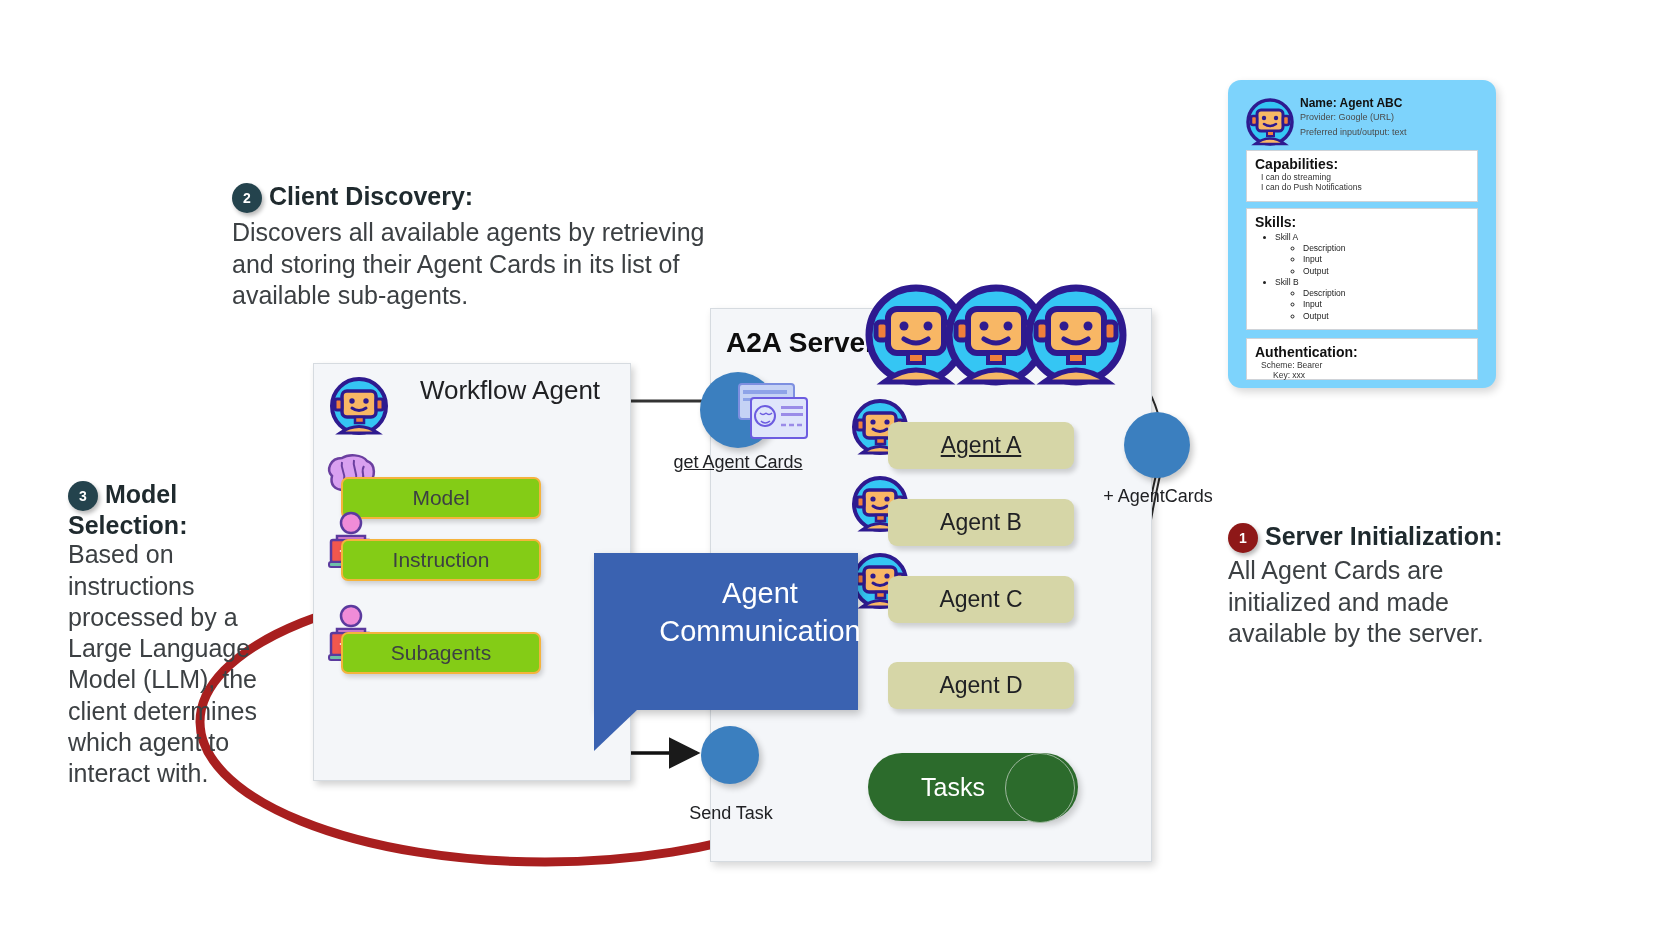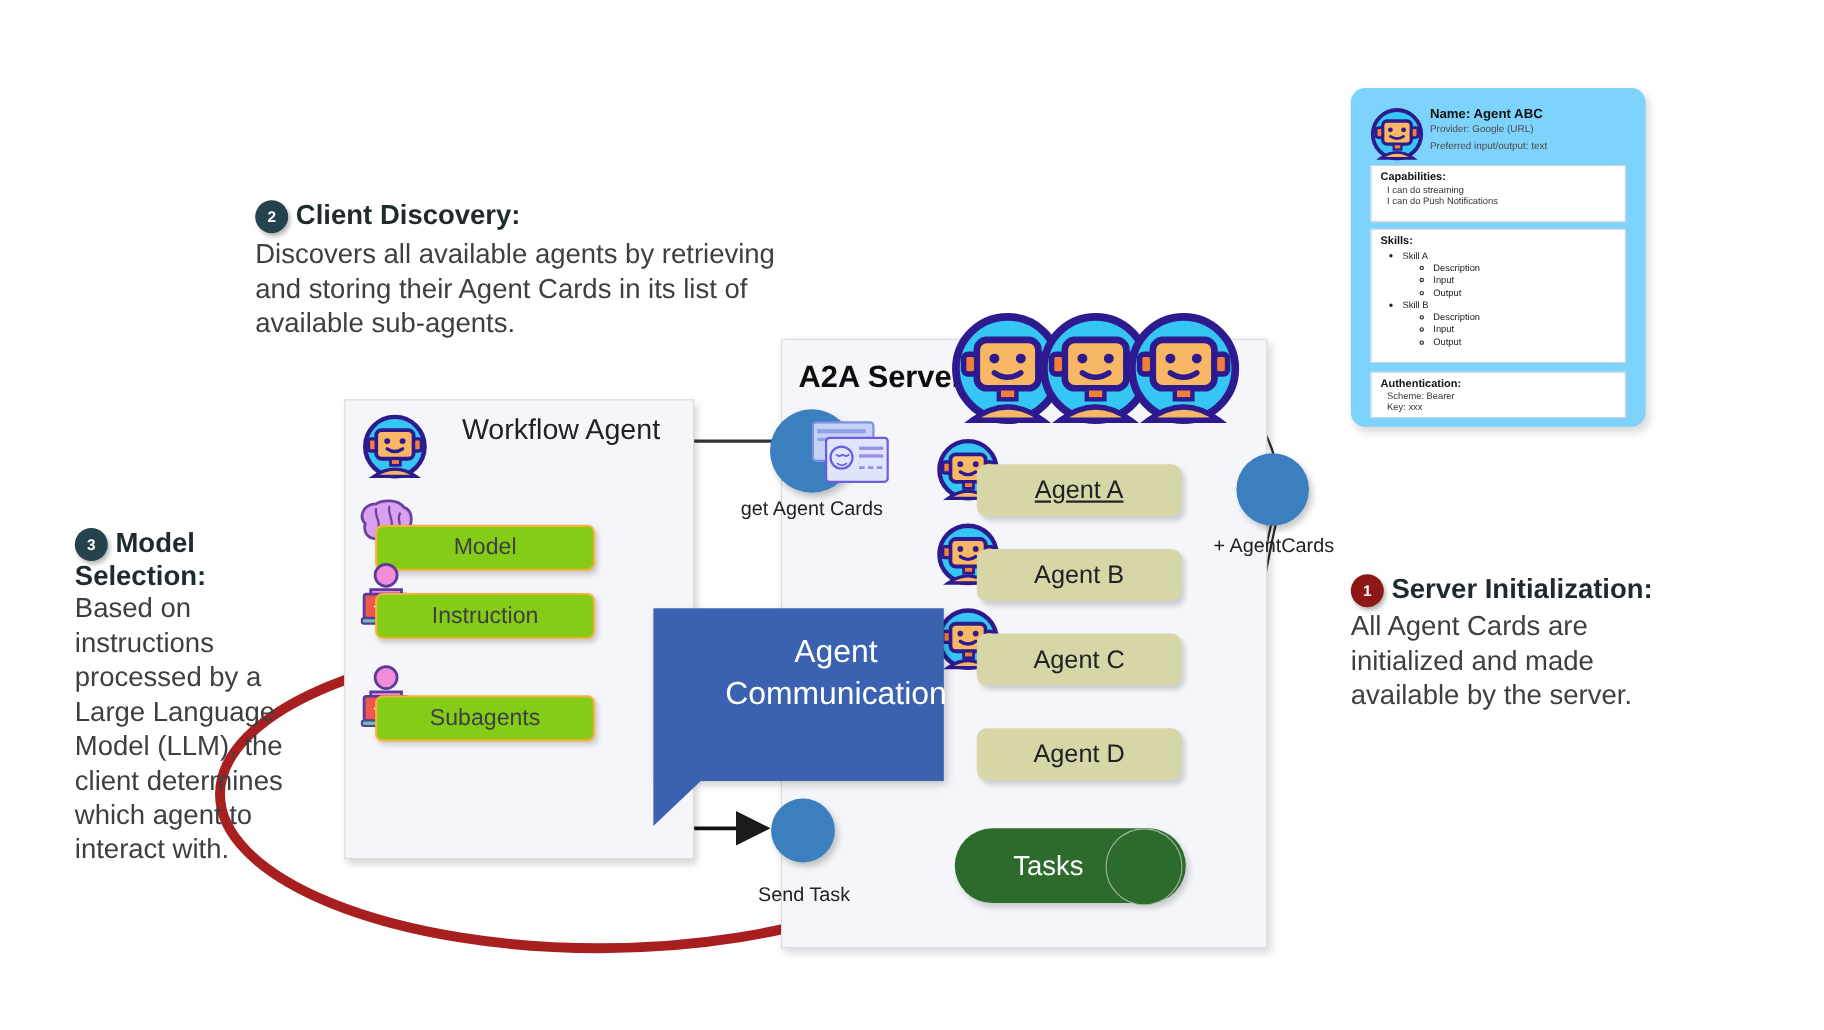--- a/index.html
+++ b/index.html
@@ -58,21 +58,21 @@
 
   
   .node-circle{position:absolute;border-radius:50%;background:#3b7fbf;
                box-shadow:3px 4px 6px rgba(0,0,0,.22);}
   .node-label{position:absolute;font-size:18px;color:#202124;text-align:center;}
 
   
   #card{left:1228px;top:80px;width:268px;height:308px;background:#7dd3fc;
         border-radius:13px;box-shadow:3px 4px 9px rgba(0,0,0,.16);}
   .card-sec{position:absolute;left:18px;width:232px;background:#fff;border:1px solid #cfd3d8;}
-  .card-lbl{font-size:10px;font-weight:bold;color:#111;}
+  .card-lbl{font-size:14px;font-weight:bold;color:#111;}
   .card-txt{font-size:8.5px;color:#333;}
   .card-name{position:absolute;left:72px;font-size:12px;font-weight:bold;color:#111;}
   .card-sub{position:absolute;left:72px;font-size:9px;color:#4a4a4a;}
   ul.sk{margin:2px 0 0 10px;padding-left:10px;}
   ul.sk li{font-size:8.5px;color:#222;line-height:1.32;}
   ul.sk ul{margin:0 0 0 16px;padding-left:12px;list-style:circle;}
   ul.sk ul li{font-size:8.5px;}
   svg{overflow:visible;}
 </style>
 </head>
@@ -173,21 +173,21 @@
   <rect x="10" y="8" width="44" height="4" fill="#8ea3e8"></rect>
   <rect x="10" y="16" width="36" height="3" fill="#8ea3e8"></rect>
   <rect x="18" y="16" width="56" height="40" rx="3" fill="#dfe5fb" stroke="#6c5ce0" stroke-width="2"></rect>
   <circle cx="32" cy="34" r="10" fill="#dfe5fb" stroke="#6c5ce0" stroke-width="2"></circle>
   <path d="M27,31 q3,3 6,0 M33,31 q3,3 6,0" stroke="#6c5ce0" stroke-width="1.6" fill="none"></path>
   <path d="M28,39 q4,4 9,0" stroke="#6c5ce0" stroke-width="1.6" fill="none"></path>
   <rect x="48" y="24" width="22" height="3" fill="#9a8ce8"></rect>
   <rect x="48" y="31" width="22" height="3" fill="#9a8ce8"></rect>
   <path d="M48,43 h5 M56,43 h5 M64,43 h5" stroke="#9a8ce8" stroke-width="2.5"></path>
 </svg>
-<div class="node-label" style="left:672px;top:452px;width:132px;">get Agent Cards</div>
+<div class="node-label" style="left:672px;top:452px;width:132px;text-decoration:underline;">get Agent Cards</div>
 
 <svg class="abs" style="left:851px;top:398px;width:58px;height:58px;">
   <circle cx="29" cy="29" r="26" fill="#35c6f4" stroke="#2e1a8f" stroke-width="4"></circle>
   <rect x="13" y="15" width="32" height="25" rx="5" fill="#f8b765" stroke="#2e1a8f" stroke-width="3.5"></rect>
   <rect x="6" y="22" width="7" height="10" rx="2" fill="#f07f3c" stroke="#2e1a8f" stroke-width="3"></rect>
   <rect x="45" y="22" width="7" height="10" rx="2" fill="#f07f3c" stroke="#2e1a8f" stroke-width="3"></rect>
   <circle cx="22" cy="24" r="2.6" fill="#2e1a8f"></circle>
     <circle cx="36" cy="24" r="2.6" fill="#2e1a8f"></circle>
   <path d="M22,31 Q29,36 36,31" stroke="#2e1a8f" stroke-width="3" fill="none" stroke-linecap="round"></path>
   <rect x="25" y="40" width="9" height="6" fill="#f07f3c" stroke="#2e1a8f" stroke-width="2.5"></rect>
@@ -320,15 +320,15 @@
           <li>Input</li>
           <li>Output</li>
         </ul>
       </li>
     </ul>
   </div>
 
   <div class="card-sec" style="top:258px;height:42px;padding:5px 8px;box-sizing:border-box;">
     <div class="card-lbl">Authentication:</div>
     <div class="card-txt" style="margin-left:6px;">Scheme: Bearer</div>
-    <div class="card-txt" style="margin-left:6px;">Key: xxx</div>
+    <div class="card-txt" style="margin-left:18px;">Key: xxx</div>
   </div>
 </div>
 
 </body></html>

